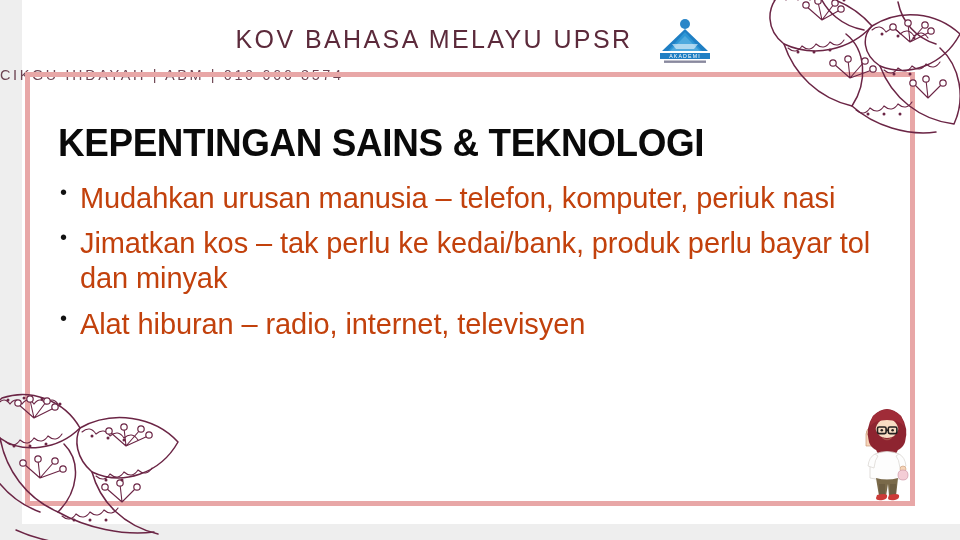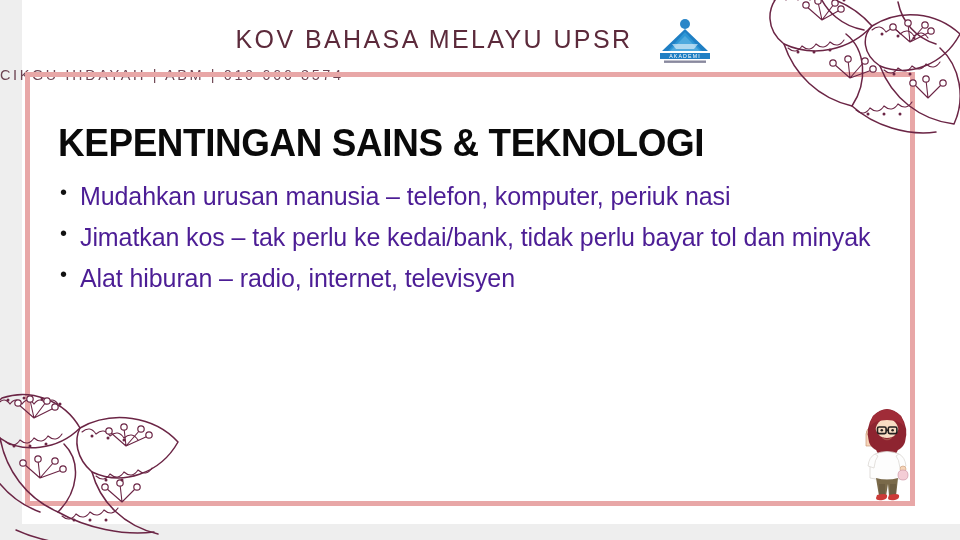--- a/index.html
+++ b/index.html
@@ -73,23 +73,23 @@
     white-space:nowrap;
   }
   #bullets{
     margin-top:16px;
     list-style:none;
     padding:0;
   }
   #bullets li{
     position:relative;
     padding-left:22px;
-    font-size:25px;
+    font-size:29px;
     line-height:1.20;
-    color:#4c1d95;
+    color:#c2410c;
     margin-bottom:11px;
     letter-spacing:-0.1px;
     font-family:"Liberation Sans", sans-serif;
   }
   #bullets li::before{
     content:"\2022";
     position:absolute;left:2px;top:-1px;
     font-size:20px;
     color:#111111;
   }
@@ -129,21 +129,21 @@
     </div>
     <div id="brand-sub">CIKGU HIDAYAH | ABM | 010 666 8574</div>
   </div>
 
   <div id="frame"></div>
 
   <div id="content">
     <div id="slide-title">KEPENTINGAN SAINS &amp; TEKNOLOGI</div>
     <ul id="bullets">
       <li>Mudahkan urusan manusia – telefon, komputer, periuk nasi</li>
-      <li>Jimatkan kos – tak perlu ke kedai/bank, tidak perlu bayar tol dan minyak</li>
+      <li>Jimatkan kos – tak perlu ke kedai/bank, produk perlu bayar tol dan minyak</li>
       <li>Alat hiburan – radio, internet, televisyen</li>
     </ul>
   </div>
 
   <div class="ornament" id="ornament-tr">
     <svg viewBox="0 0 250 200" width="250" height="200" aria-hidden="true">
       <g fill="none" stroke="#6b2545" stroke-width="1.5" stroke-linecap="round">
 
         <path d="M58 8 C86 2 126 12 150 40 C128 64 92 72 62 58 C44 44 44 22 58 8 Z"></path>
         <path d="M150 40 C178 22 214 26 238 48 C222 78 188 92 158 80 C140 68 140 50 150 40 Z"></path>

